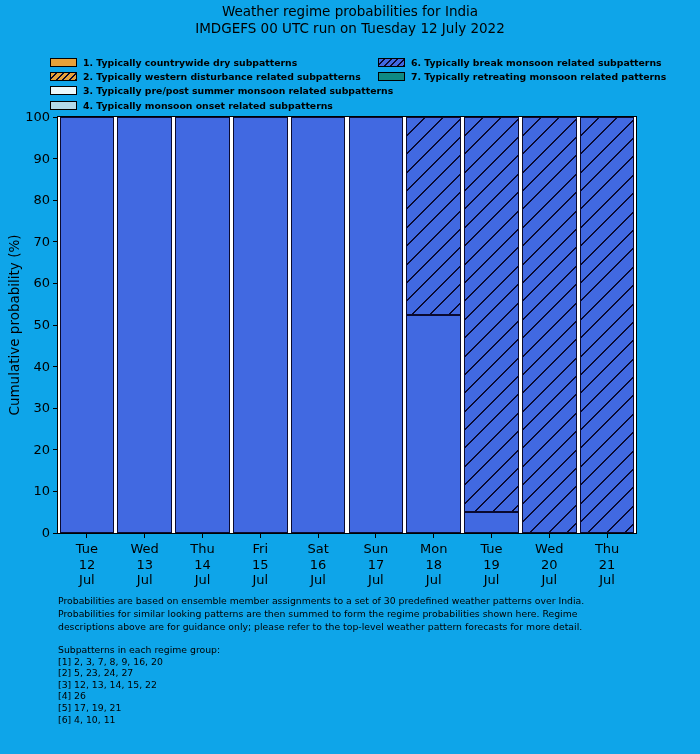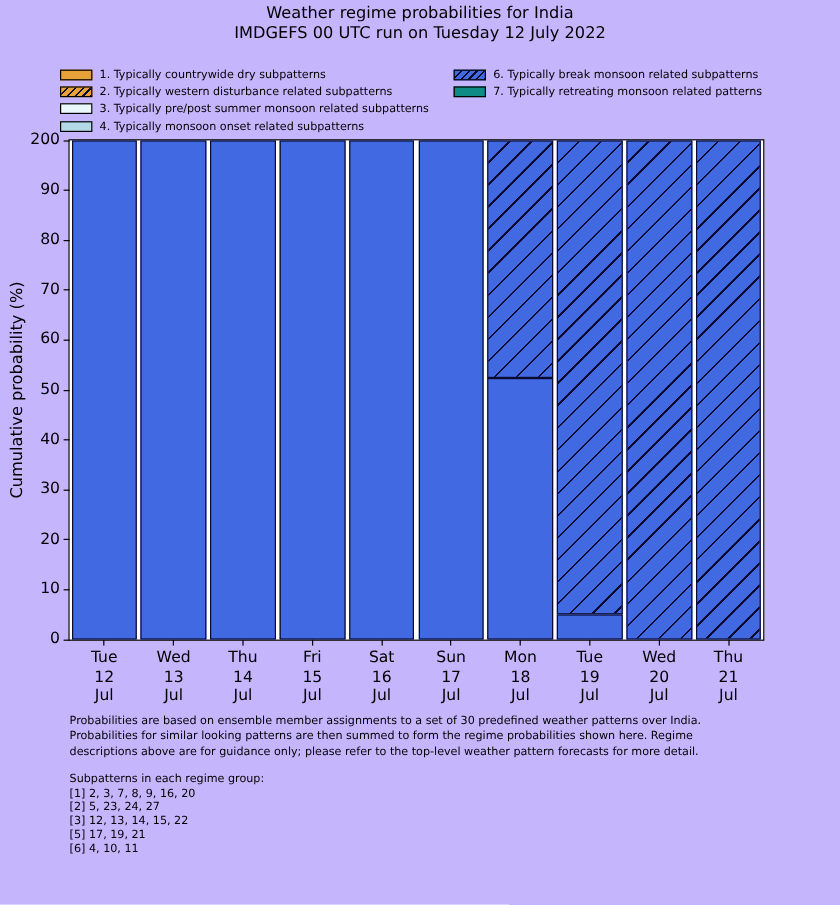--- a/index.html
+++ b/index.html
@@ -1,23 +1,23 @@
 <!DOCTYPE html>
 <html><head>
 <meta charset="utf-8">
 <style>
   * { margin:0; padding:0; box-sizing:border-box; }
   html,body { background:#ffffff; }
   body { font-family:"DejaVu Sans","Liberation Sans",sans-serif; color:#000; }
-  #figure { position:relative; width:700px; height:754px; background:#c4b5fd; overflow:hidden; }
+  #figure { position:relative; width:700px; height:754px; background:#0ea5e9; overflow:hidden; }
 
   #title { position:absolute; top:3px; left:0; width:100%; text-align:center;
            font-size:13.5px; line-height:16.5px; color:#000; }
 
-  .legend-col { position:absolute; }
+  .legend-col { position:absolute;font-weight:bold; }
   #legend-left  { left:50px; top:55px; }
   #legend-right { left:378px; top:55px; }
   .lrow { display:flex; align-items:center; height:14.3px; }
   .swatch { display:inline-block; width:27px; height:9px; border:1px solid #000;
             margin-right:6px; flex:none; }
   .llab { font-size:9.3px; line-height:11px; white-space:nowrap; }
 
   #plot { position:absolute; left:57px; top:116px; width:580px; height:418px;
           border:1px solid #000; background:#fff; }
   #plot-inner { position:absolute; left:0; top:0; right:0; bottom:0; }
@@ -98,21 +98,21 @@
         <div class="yticklabel" style="top: calc(50% - 8px);">50</div>
         <div class="ytick" style="top: calc(40% - 0.5px);"></div>
         <div class="yticklabel" style="top: calc(40% - 8px);">60</div>
         <div class="ytick" style="top: calc(30% - 0.5px);"></div>
         <div class="yticklabel" style="top: calc(30% - 8px);">70</div>
         <div class="ytick" style="top: calc(20% - 0.5px);"></div>
         <div class="yticklabel" style="top: calc(20% - 8px);">80</div>
         <div class="ytick" style="top: calc(10% - 0.5px);"></div>
         <div class="yticklabel" style="top: calc(10% - 8px);">90</div>
         <div class="ytick" style="top: calc(0% - 0.5px);"></div>
-        <div class="yticklabel" style="top: calc(0% - 8px);">200</div>
+        <div class="yticklabel" style="top: calc(0% - 8px);">100</div>
         <div class="xtick" style="left: calc(5% - 0.5px);"></div>
         <div class="xticklabel" style="left: 0%; width: 10%;">Tue
 12
 Jul</div>
         <div class="bar-seg" style="left: calc(0% + 1.5px); width: calc(10% - 3px); bottom: 0%; height: 100%; background-color: rgb(65, 105, 225);"></div>
         <div class="xtick" style="left: calc(15% - 0.5px);"></div>
         <div class="xticklabel" style="left: 10%; width: 10%;">Wed
 13
 Jul</div>
         <div class="bar-seg" style="left: calc(10% + 1.5px); width: calc(10% - 3px); bottom: 0%; height: 100%; background-color: rgb(65, 105, 225);"></div>
@@ -163,17 +163,18 @@
 
   <div id="footnote">Probabilities are based on ensemble member assignments to a set of 30 predefined weather patterns over India.
 Probabilities for similar looking patterns are then summed to form the regime probabilities shown here. Regime
 descriptions above are for guidance only; please refer to the top-level weather pattern forecasts for more detail.</div>
 
   <div id="subpatterns">
     <div>Subpatterns in each regime group:</div>
     <div>[1] 2, 3, 7, 8, 9, 16, 20</div>
     <div>[2] 5, 23, 24, 27</div>
     <div>[3] 12, 13, 14, 15, 22</div>
+    <div>[4] 26</div>
     <div>[5] 17, 19, 21</div>
     <div>[6] 4, 10, 11</div>
   </div>
 
 </div>
 
 </body></html>

